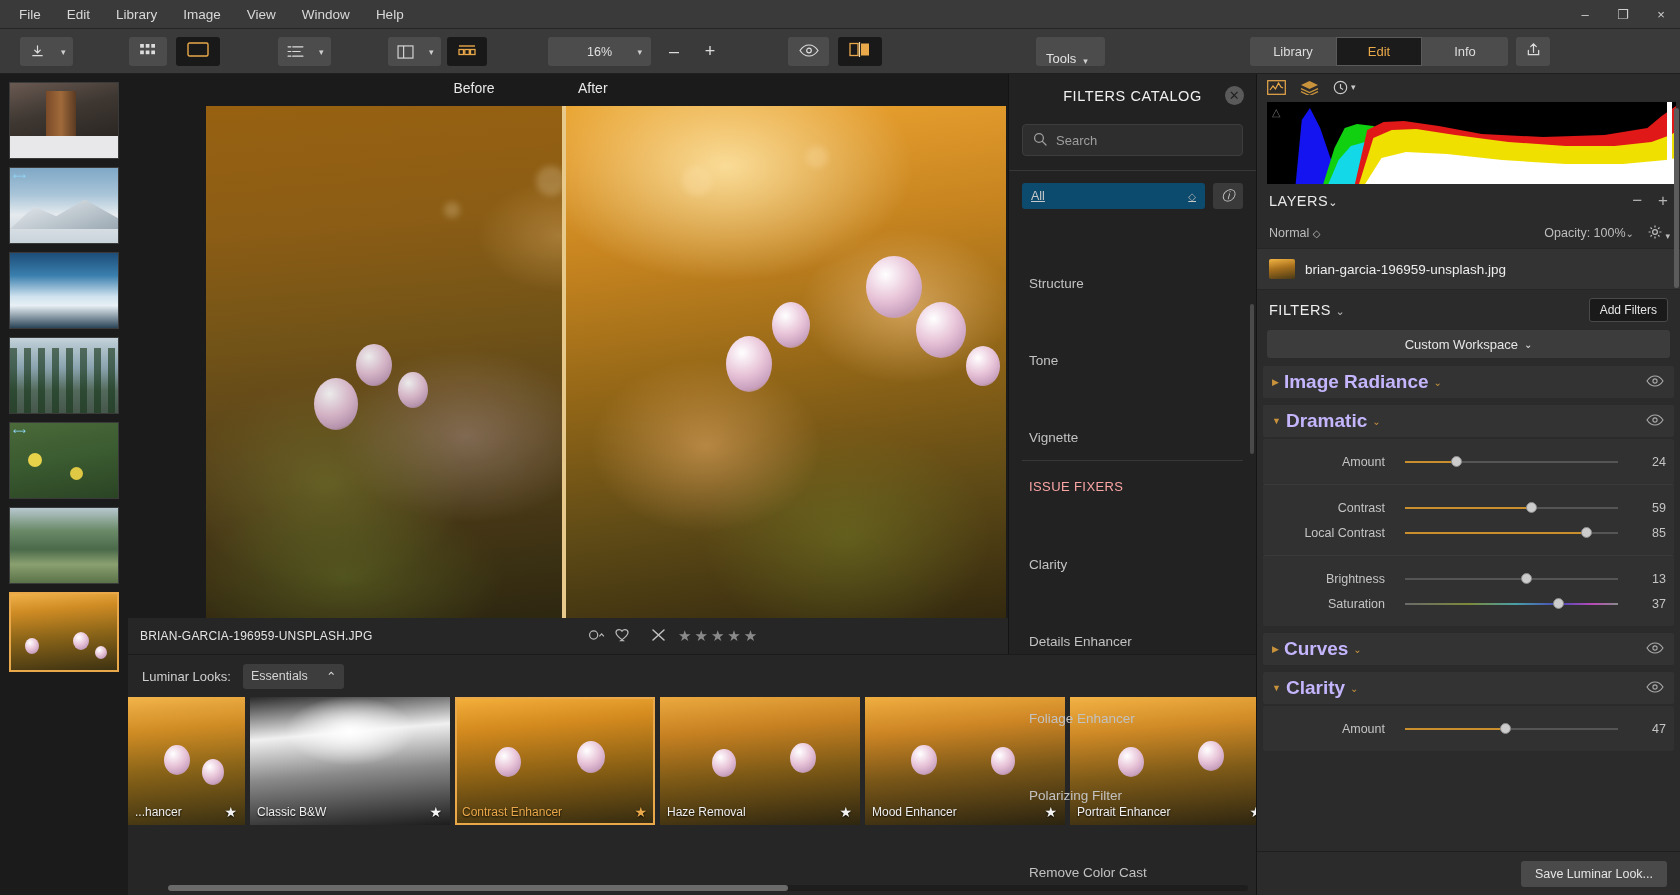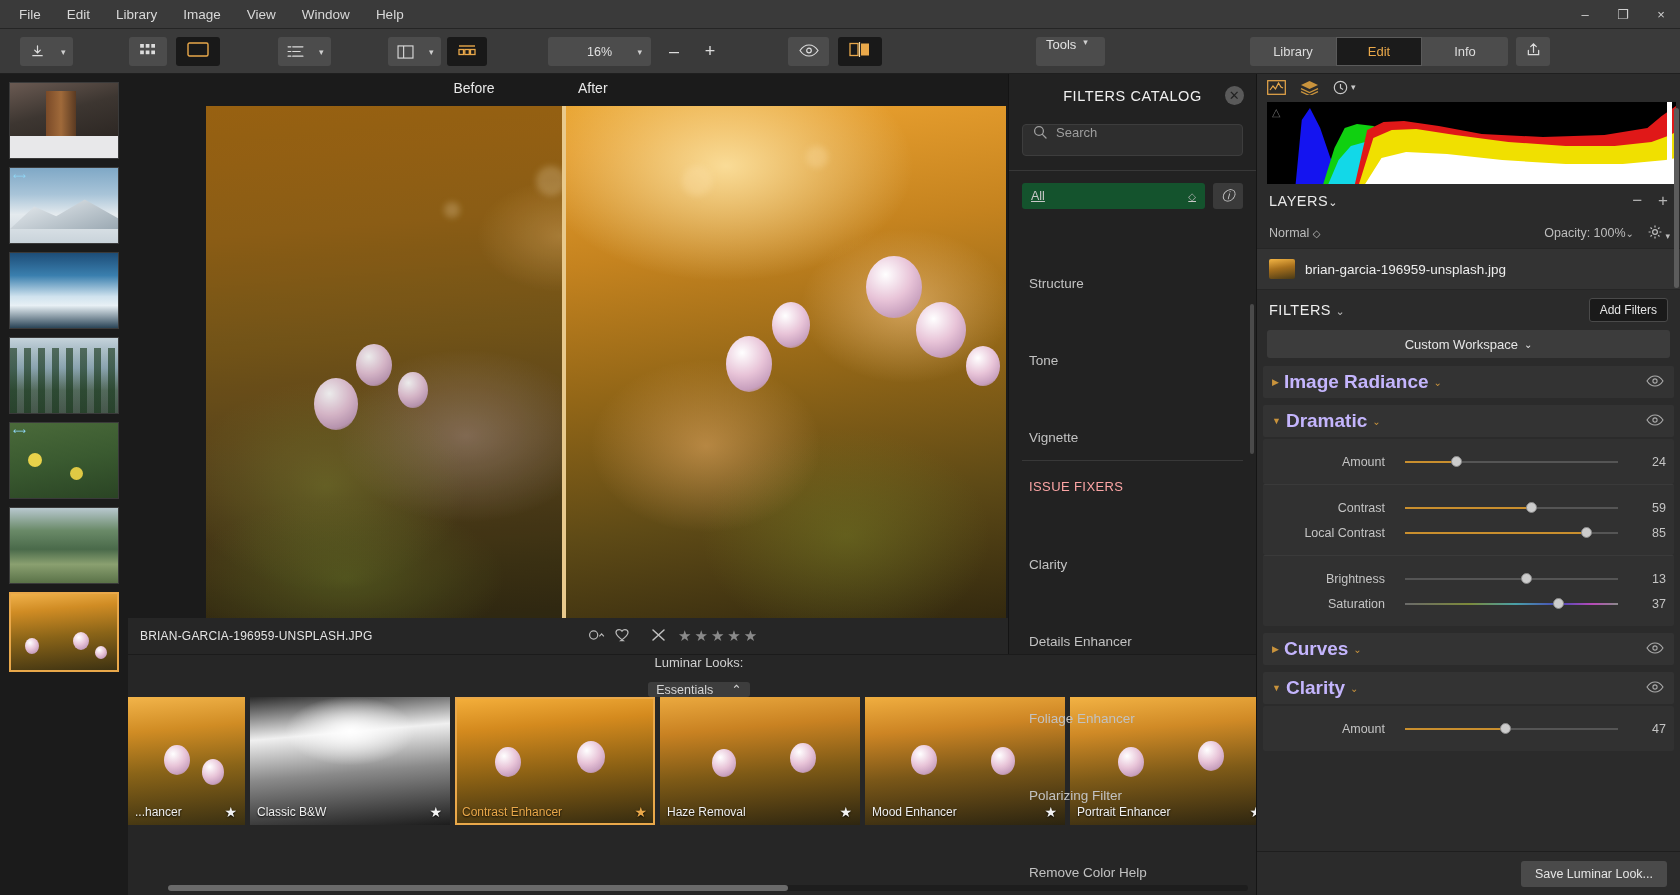--- a/index.html
+++ b/index.html
@@ -54,21 +54,21 @@
     display: flex; align-items: center; justify-content: center;
     position: relative; font-size: 12.5px; color: #e0e0e0;
   }
   .zoom-field .caret { position: absolute; right: 2px; }
   .pm-btn {
     width: 34px; height: 29px; display: flex; align-items: center;
     justify-content: center; color: #dcdcdc; font-size: 18px;
   }
   .tools-btn {
     background: #4c4c4c; border-radius: 3px; height: 29px; padding: 0 10px;
-    display: flex; align-items: flex-start; font-size: 13px; color: #e2e2e2;
+    display: flex; align-items: flex-end; font-size: 13px; color: #e2e2e2;
   }
   .mode-group { display: flex; height: 29px; border-radius: 3px; overflow: hidden; }
   .mode-btn {
     width: 86px; height: 29px; background: #4c4c4c; display: flex;
     align-items: center; justify-content: center; font-size: 13px; color: #dcdcdc;
   }
   .mode-btn.active { background: #1b1b1b; color: #e9a84a; border: 1px solid #5a5a5a; }
   .share-btn {
     width: 34px; height: 29px; background: #4c4c4c; border-radius: 3px;
     display: flex; align-items: center; justify-content: center;
@@ -148,21 +148,21 @@
   }
   .rating-icon { font-size: 14px; color: #b8b8b8; }
   .stars { display: flex; gap: 3px; margin-left: 2px; }
   .star { color: #8a8a8a; font-size: 15px; }
 
   
   .looks-panel {
     position: absolute; left: 128px; top: 654px; width: 1128px; height: 241px;
     background: #262626; border-top: 1px solid #1b1b1b;
   }
-  .looks-head { height: 42px; display: flex; align-items: center; padding-left: 14px; gap: 12px; flex-direction: column; }
+  .looks-head { height: 42px; display: flex; align-items: center; padding-left: 14px; gap: 12px; }
   .looks-label { font-size: 13px; color: #cfcfcf; }
   .looks-select {
     background: #3d3d3d; border-radius: 3px; height: 25px; padding: 0 8px;
     display: flex; align-items: center; gap: 18px; font-size: 12.5px; color: #d4d4d4;
   }
   .looks-row { position: absolute; left: 0; top: 42px; display: flex; gap: 5px; padding-left: 0; }
   .look-tile {
     position: relative; width: 200px; height: 128px; overflow: hidden; flex: none;
   }
   .look-tile.first { width: 117px; margin-left: 0; }
@@ -196,27 +196,27 @@
     font-size: 14.5px; color: #f0f0f0; letter-spacing: 0.6px; position: relative;
   }
   .catalog-close {
     position: absolute; right: 12px; top: 12px; width: 19px; height: 19px;
     border-radius: 50%; background: #5a5a5a; color: #222; font-size: 13px;
     display: flex; align-items: center; justify-content: center;
   }
   .catalog-search {
     margin: 6px 13px 0 13px; height: 32px; background: #2e2e2e;
     border: 1px solid #3d3d3d; border-radius: 4px; display: flex;
-    align-items: flex-start; padding: 0 10px; gap: 9px;
+    align-items: center; padding: 0 10px; gap: 9px;
   }
   .catalog-search span { font-size: 13px; color: #9e9e9e; }
   .catalog-sep { height: 1px; background: #383838; margin: 14px 0 0 0; }
   .catalog-filterrow { display: flex; align-items: center; gap: 8px; padding: 12px 13px 0 13px; }
   .catalog-select {
-    flex: 1; height: 26px; background: #14532d; border-radius: 3px;
+    flex: 1; height: 26px; background: #0c4a6e; border-radius: 3px;
     display: flex; align-items: center; padding: 0 9px; font-size: 12.5px;
     color: #c8c8c8; justify-content: space-between; text-decoration: underline;
   }
   .catalog-info {
     width: 30px; height: 26px; background: #3a3a3a; border-radius: 3px;
     display: flex; align-items: center; justify-content: center;
     font-size: 13px; color: #cfcfcf; font-style: italic;
   }
   .cat-list { padding: 12px 0 0 0; }
   .cat-entry { font-size: 13.5px; color: #c2c2c2; padding: 7px 0 7px 20px; margin-top: 48px; }
@@ -623,21 +623,21 @@
     <div class="cat-list">
       <div class="cat-entry">Structure</div>
       <div class="cat-entry">Tone</div>
       <div class="cat-entry">Vignette</div>
       <div class="cat-divider"></div>
       <div class="cat-group">ISSUE FIXERS</div>
       <div class="cat-entry">Clarity</div>
       <div class="cat-entry">Details Enhancer</div>
       <div class="cat-entry">Foliage Enhancer</div>
       <div class="cat-entry">Polarizing Filter</div>
-      <div class="cat-entry">Remove Color Help</div>
+      <div class="cat-entry">Remove Color Cast</div>
       <div class="cat-entry">Sharpening</div>
       <div class="cat-divider"></div>
       <div class="cat-group">CREATIVE</div>
     </div>
     <div class="cat-scroll"></div>
   </div>
 
   <div class="right">
     <div class="hist-tabs">
       <span class="hist-tab active">

